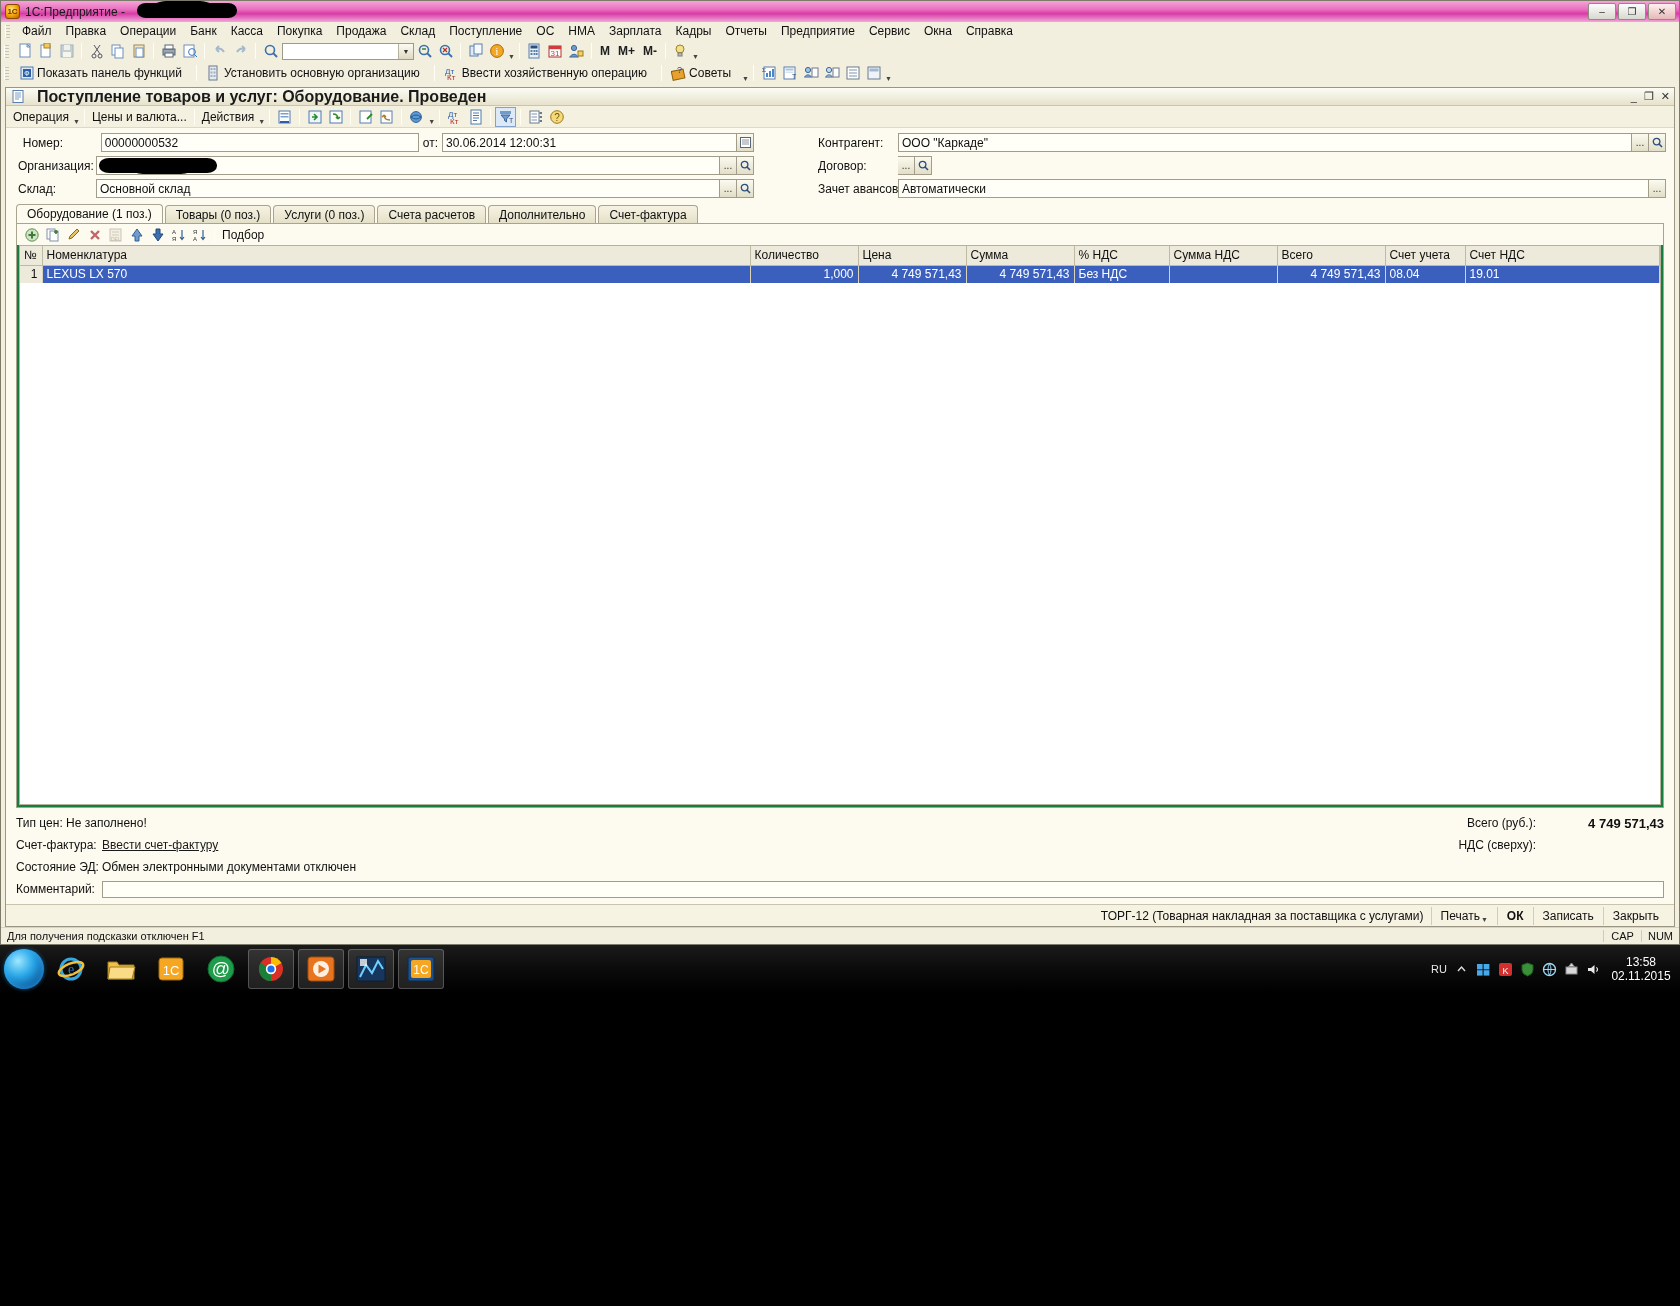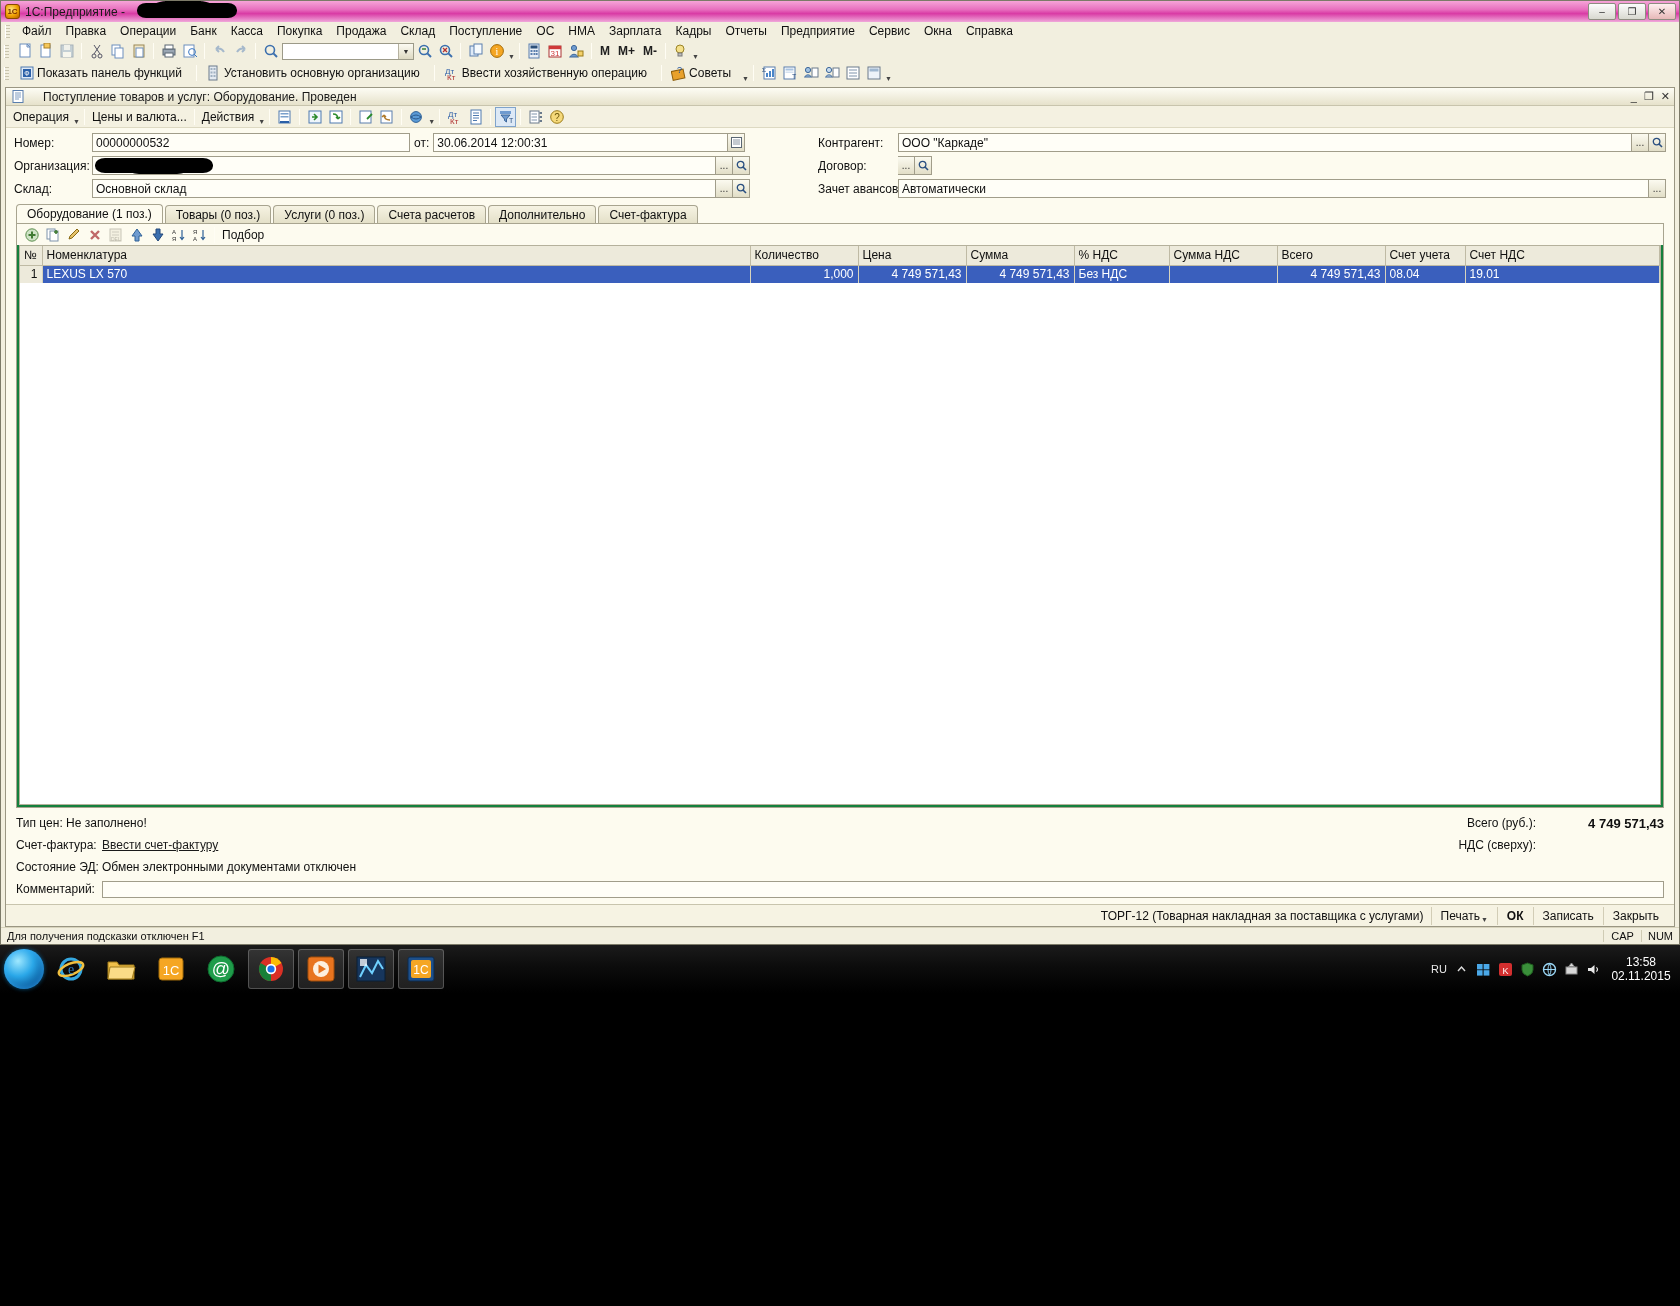--- a/index.html
+++ b/index.html
@@ -152,22 +152,22 @@
   }
   .doc-title {
     height: 18px;
     background: linear-gradient(to bottom,#fdfcf4,#e6e2cb);
     border-bottom: 1px solid #c8c4ad;
     display:flex; align-items:center;
     padding-left: 5px;
     position: relative;
   }
   .doc-title .dt-text {
-    font-size: 12px; font-weight: normal; color: #1a1a1a;
-    margin-left: 18px; white-space: nowrap;
+    font-size: 16px; font-weight: bold; color: #1a1a1a;
+    margin-left: 12px; white-space: nowrap;
   }
   .doc-win-btns {
     position:absolute; right:4px; top:0; bottom:0;
     display:flex; align-items:center; gap:7px;
     font-size: 11px; color:#333;
   }
   .doc-toolbar {
     height: 22px; display:flex; align-items:center;
     background: #f4f1e1; border-bottom: 1px solid #ddd9c2;
     padding-left: 4px;
@@ -175,21 +175,21 @@
   .dtb-text {
     font-size: 12px; color:#101010; white-space:nowrap; padding: 0 3px;
   }
   
   .form-head {
     padding: 5px 8px 2px 8px;
     display: flex;
     gap: 0;
   }
   .fh-col { display:flex; flex-direction:column; gap:4px; }
-  .fh-left  { width: 740px; }
+  .fh-left  { width: 740px; align-items: flex-end; }
   .fh-right { flex:1 1 auto; padding-left: 64px; }
   .frow { display:flex; align-items:center; height:19px; }
   .flabel {
     font-size: 12px; color:#101010; white-space:nowrap;
   }
   .finput {
     height: 19px; background: #fffef7;
     border: 1px solid #a19d8a;
     font-size: 12px; color:#101010;
     display:flex; align-items:center;

